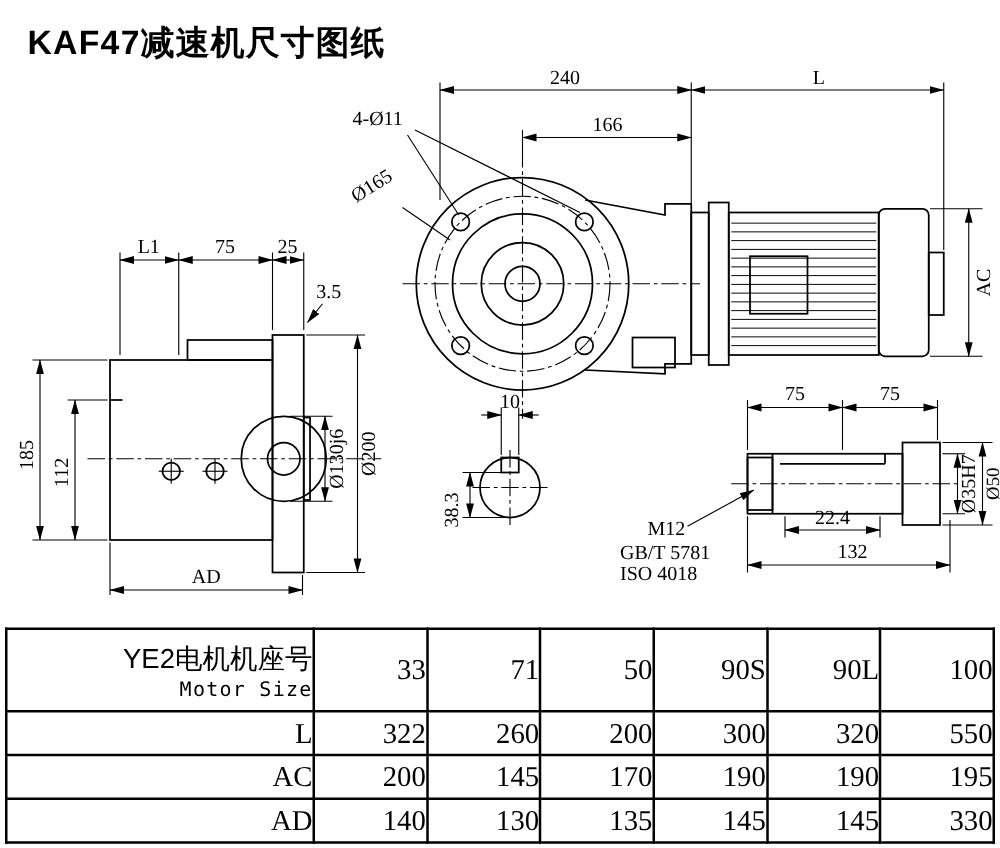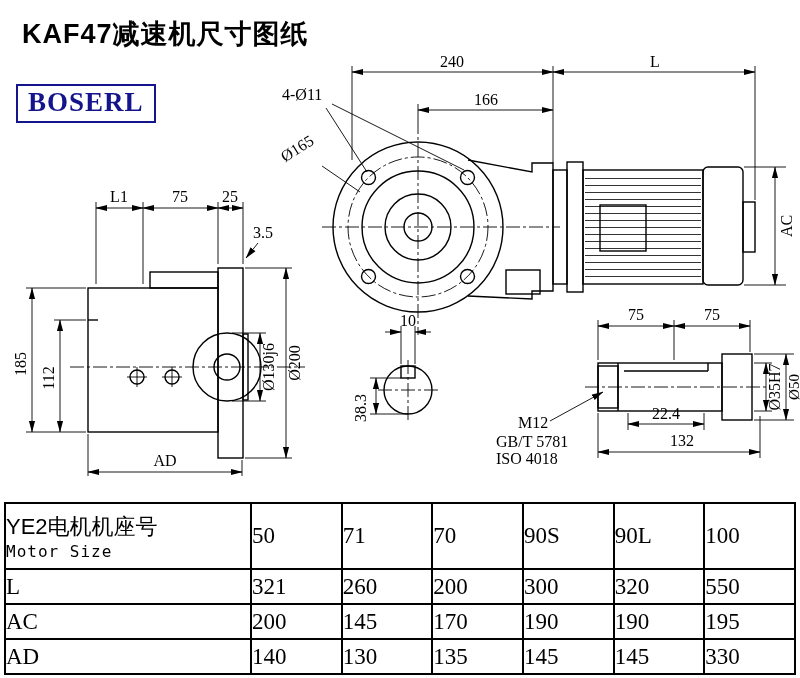--- a/index.html
+++ b/index.html
@@ -12,38 +12,35 @@
   .logo-box { position:absolute; left:16px; top:84px; border:2px solid #14148c; padding:1px 10px 3px 10px; background:#fff; }
   .logo-text { font-family:"Liberation Serif", serif; font-weight:bold; font-size:27px; color:#14148c; letter-spacing:1px; }
 
   svg.drawing { position:absolute; left:0; top:0; }
   .ln { stroke:#000; stroke-width:1.4; fill:none; }
   .tn { stroke:#000; stroke-width:0.9; fill:none; }
   .cl { stroke:#000; stroke-width:0.9; fill:none; stroke-dasharray:14 3 3 3; }
   svg text { font-family:"Liberation Serif", serif; font-size:16px; fill:#000; text-anchor:middle; }
   svg text.ta-s { text-anchor:start; }
 
-  table.size-table { position:absolute; left:4px; top:502px; width:792px; border-collapse:collapse; table-layout:fixed; text-align:left; font-family:"Liberation Serif", serif; font-size:23px; }
+  table.size-table { position:absolute; left:4px; top:502px; width:792px; border-collapse:collapse; table-layout:fixed; text-align:right; font-family:"Liberation Serif", serif; font-size:23px; }
   table.size-table td { border:2px solid #000; vertical-align:middle; }
   table.size-table col.c0 { width:246px; }
   tr.hdr-row { height:66px; }
   tr.val-row { height:35px; }
   .cn-line { font-family:"Liberation Sans", sans-serif; font-size:22px; }
   .en-line { font-family:"DejaVu Sans Mono", monospace; font-size:16px; letter-spacing:1px; }
 </style>
 </head>
 <body>
 
 <div class="page">
 
   <div class="title">KAF47减速机尺寸图纸</div>
 
-  <div class="logo-box">
-    <span class="logo-text">BOSERL</span>
-  </div>
 
   <svg class="drawing" width="800" height="502" viewBox="0 0 800 502">
     <defs>
       <marker id="arr" viewBox="0 0 12 8" refX="11.5" refY="4" markerWidth="13" markerHeight="9" orient="auto-start-reverse">
         <path d="M0,0.8 L12,4 L0,7.2 Z" fill="#000"></path>
       </marker>
       <pattern id="hatch" width="5" height="5" patternUnits="userSpaceOnUse" patternTransform="rotate(45)">
         <line x1="0" y1="0" x2="0" y2="5" stroke="#000" stroke-width="1"></line>
       </pattern>
       <pattern id="fins" width="8" height="7" patternUnits="userSpaceOnUse">
@@ -231,30 +228,30 @@
         <col>
         <col>
         <col>
       </colgroup>
     <tbody>
         <tr class="hdr-row">
       <td>
         <div class="cn-line">YE2电机机座号</div>
         <div class="en-line">Motor Size</div>
       </td>
+      <td>33</td>
+      <td>71</td>
       <td>50</td>
-      <td>71</td>
-      <td>70</td>
       <td>90S</td>
       <td>90L</td>
       <td>100</td>
     </tr>
     <tr class="val-row">
       <td>L</td>
-      <td>321</td>
+      <td>322</td>
       <td>260</td>
       <td>200</td>
       <td>300</td>
       <td>320</td>
       <td>550</td>
     </tr>
     <tr class="val-row">
       <td>AC</td>
       <td>200</td>
       <td>145</td>

